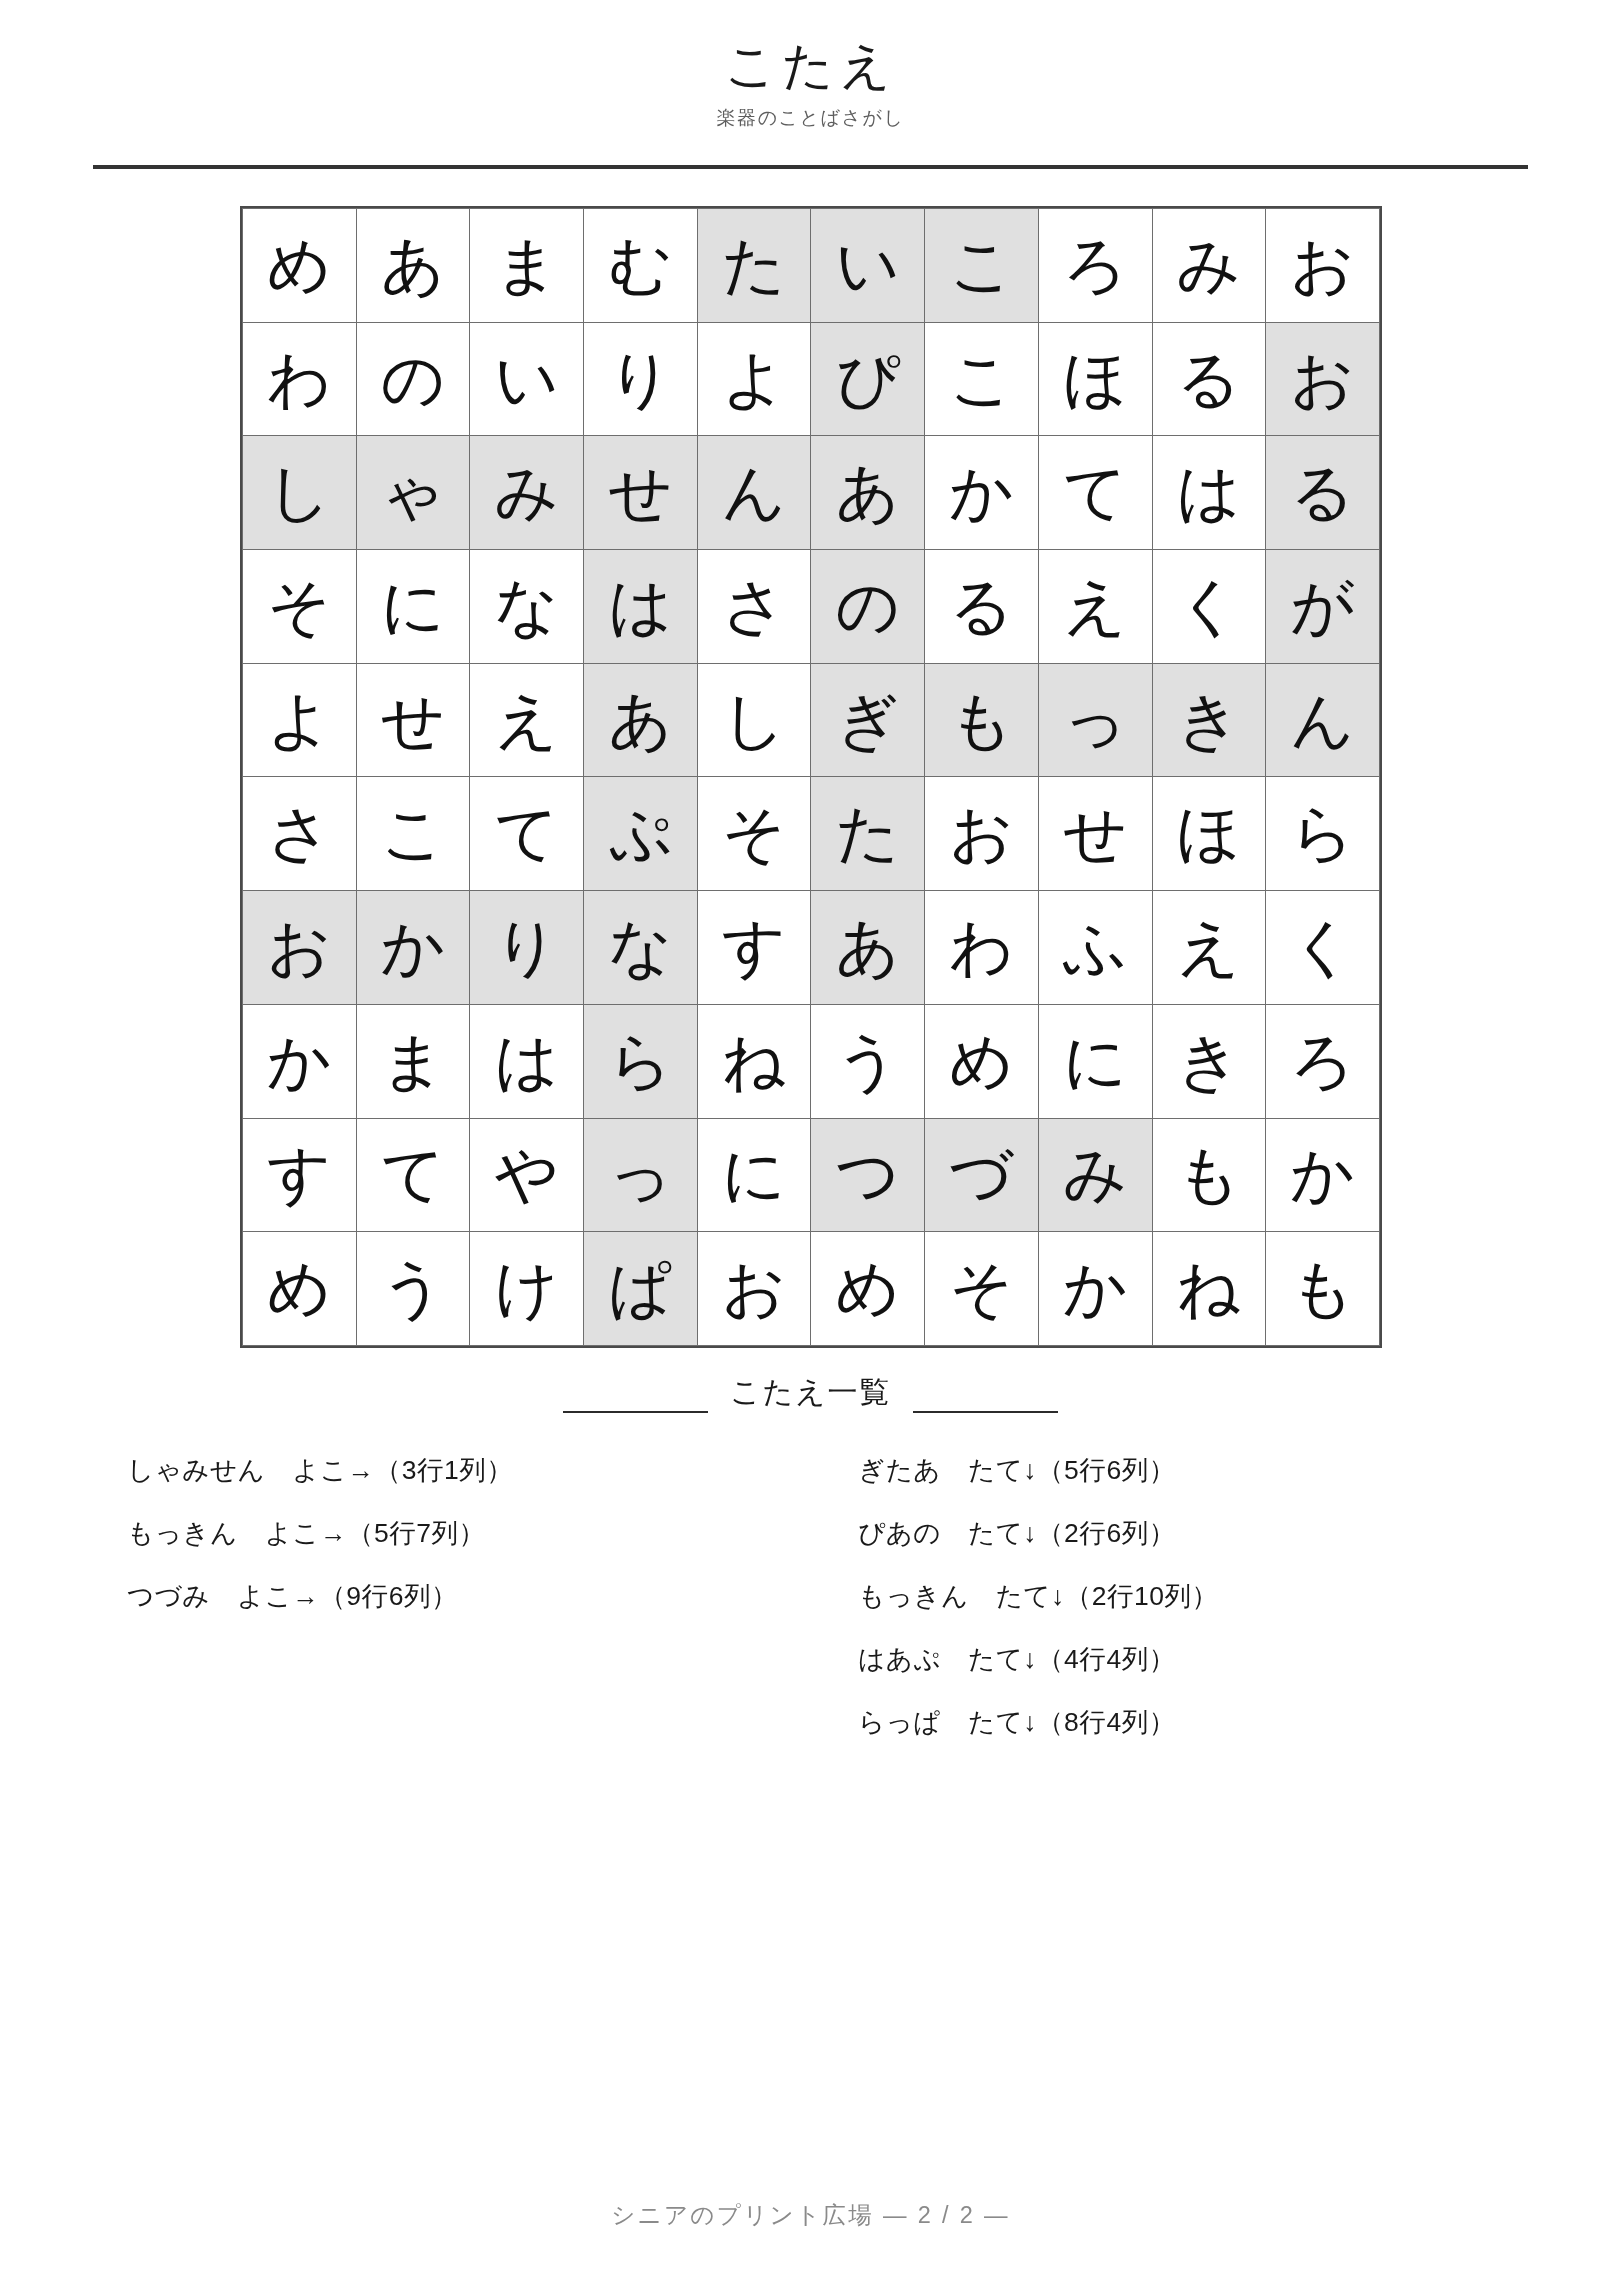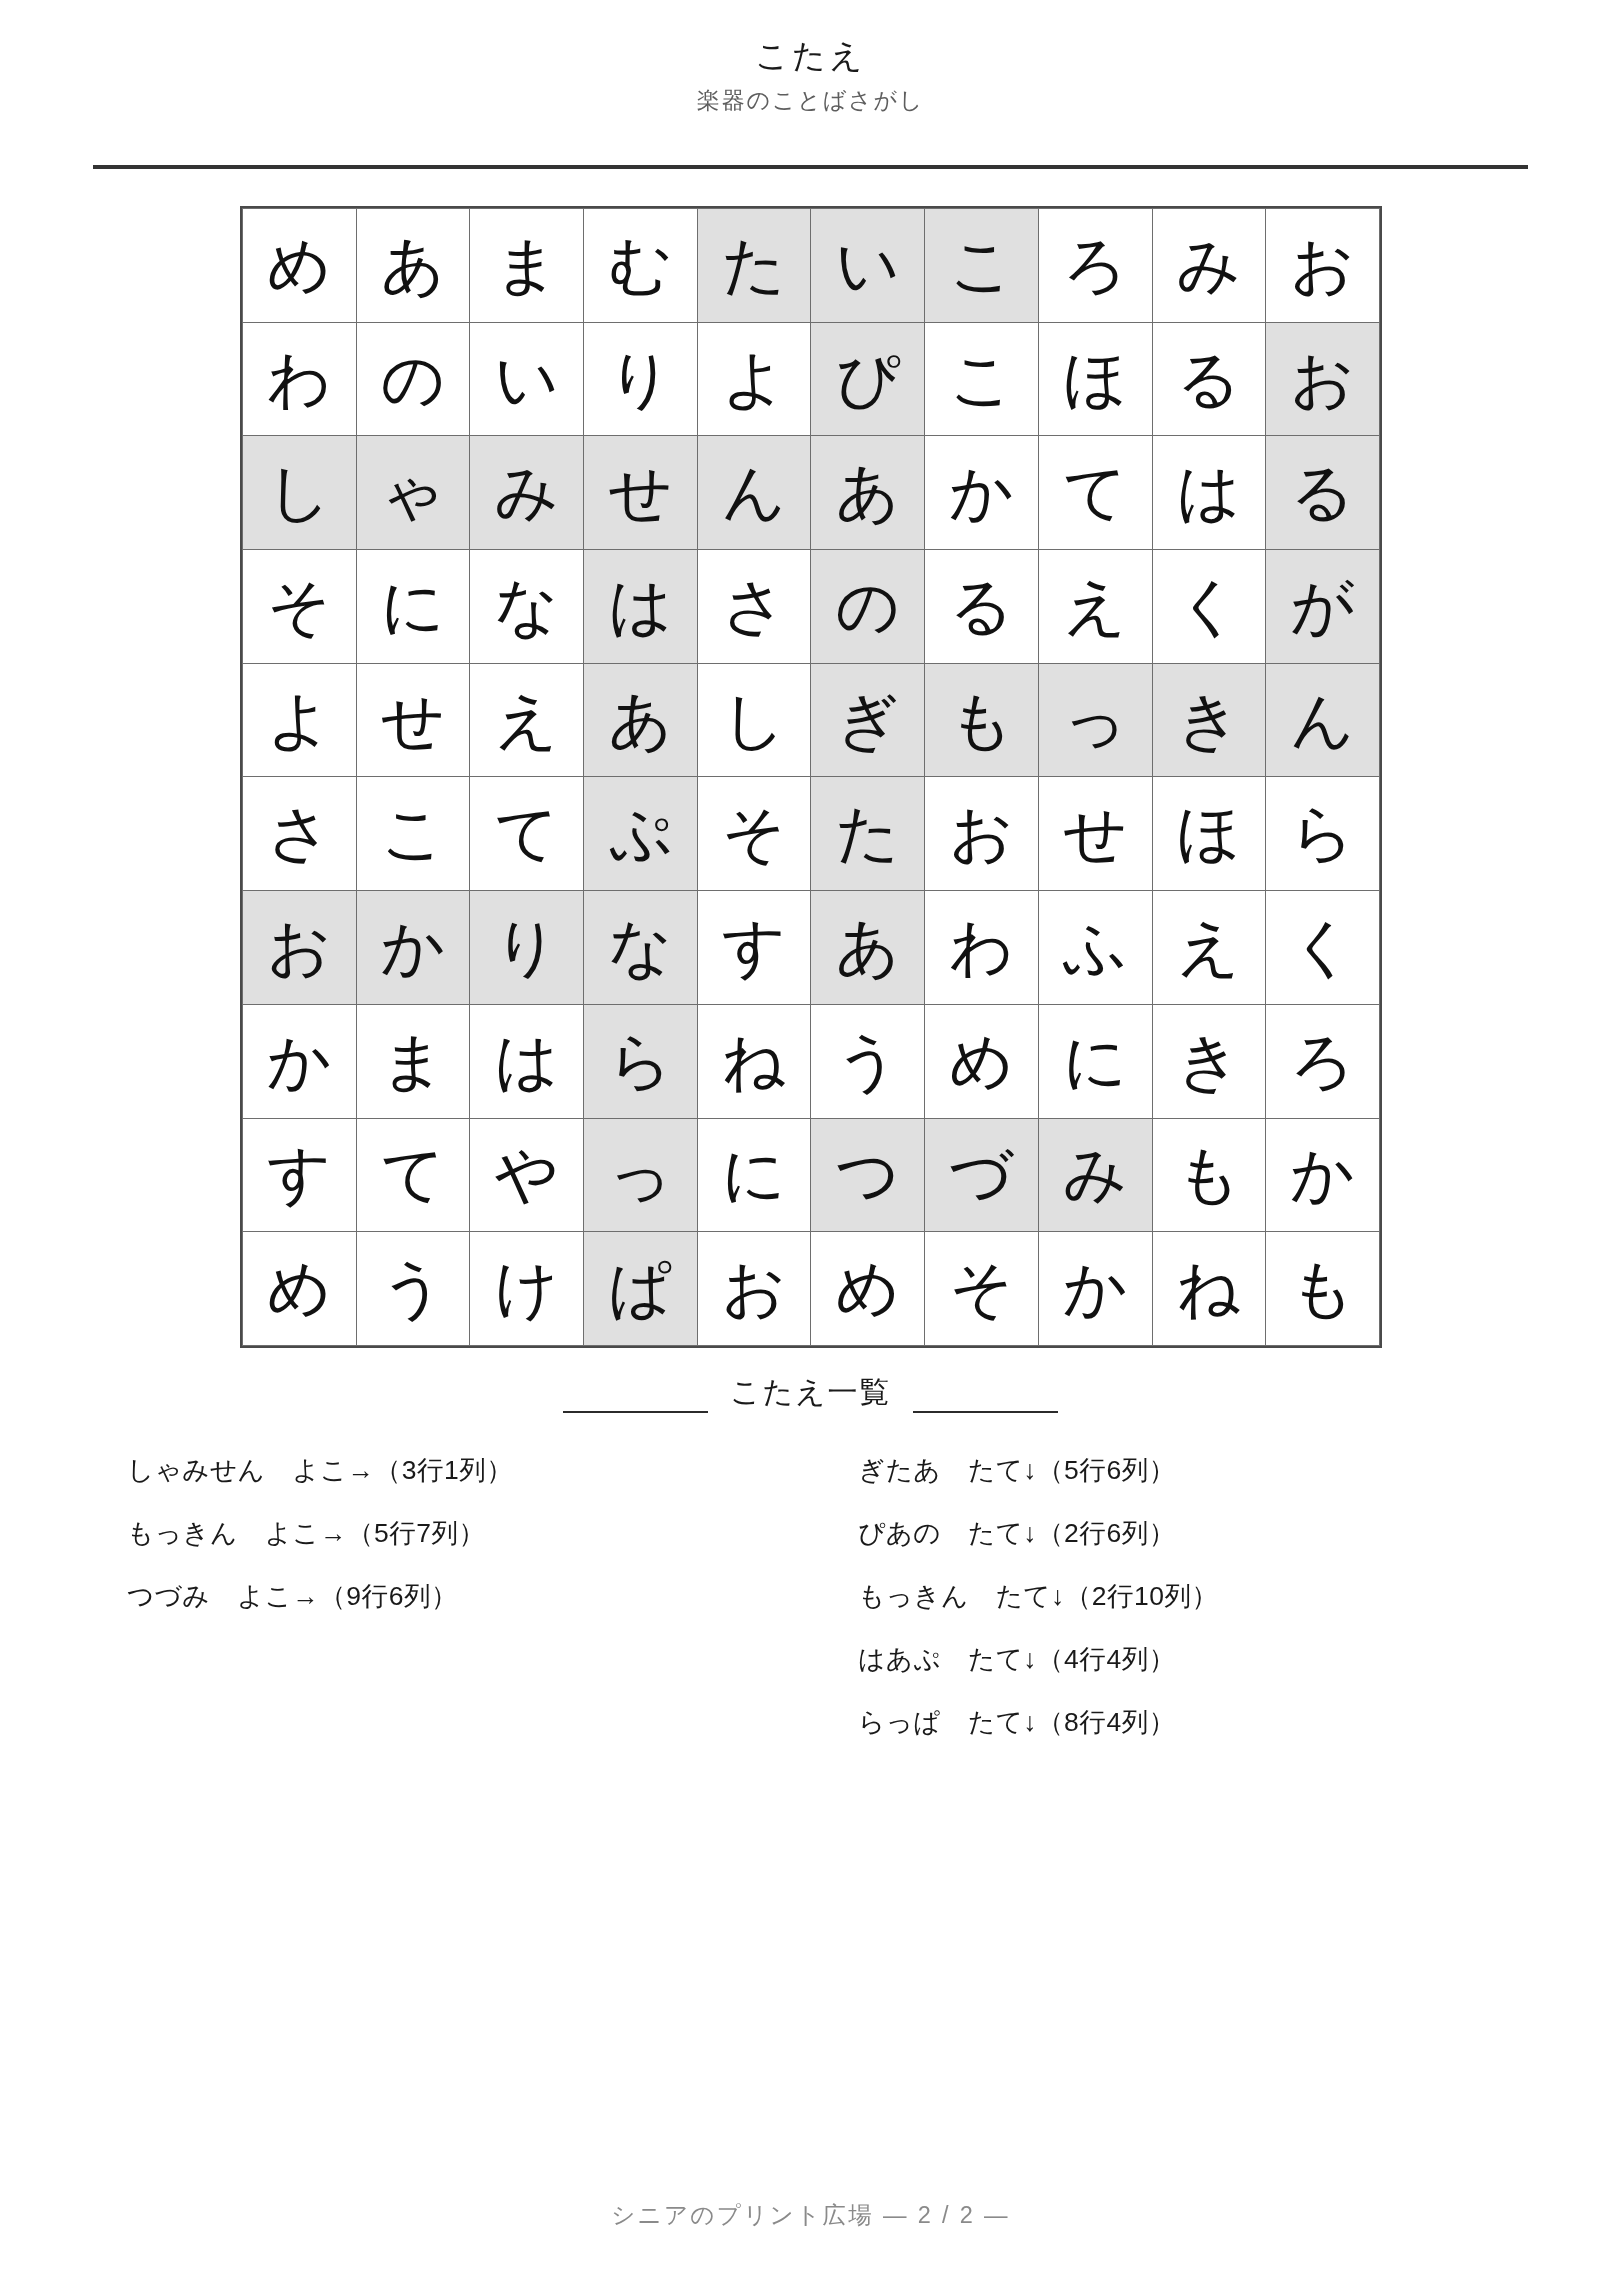--- a/index.html
+++ b/index.html
@@ -18,29 +18,29 @@
 
   
   .header {
     position: absolute;
     left: 0;
     top: 0;
     width: 1621px;
     text-align: center;
   }
   .title {
-    font-size: 33px;
+    font-size: 51px;
     line-height: 1.15;
     letter-spacing: 0.10em;
     font-weight: 400;
     color: #1a1a1a;
     margin-top: 37px;
   }
   .subtitle {
-    font-size: 23px;
+    font-size: 19px;
     letter-spacing: 0.08em;
     color: #5e5e5e;
     margin-top: 9.8px;
   }
   .header-rule {
     position: absolute;
     left: 93px;
     top: 165px;
     width: 1435px;
     height: 3.9px;

